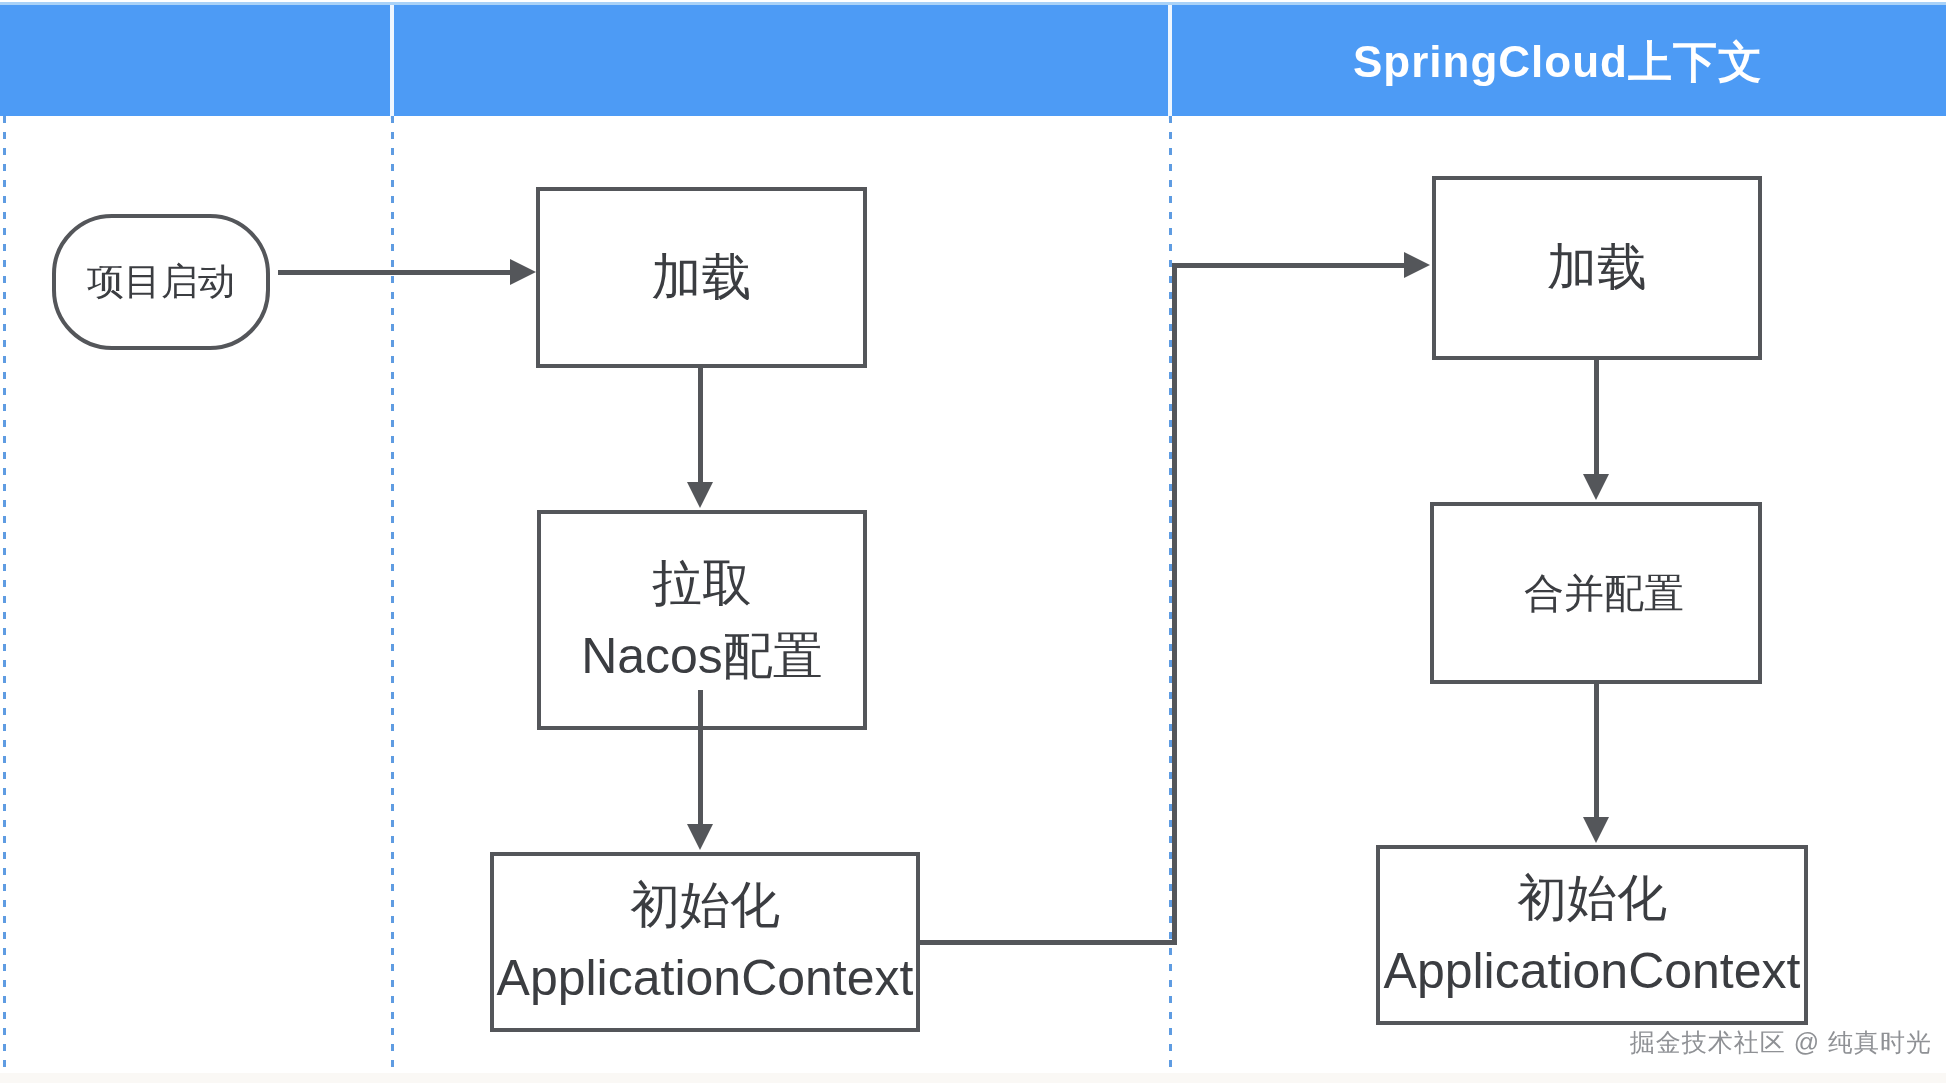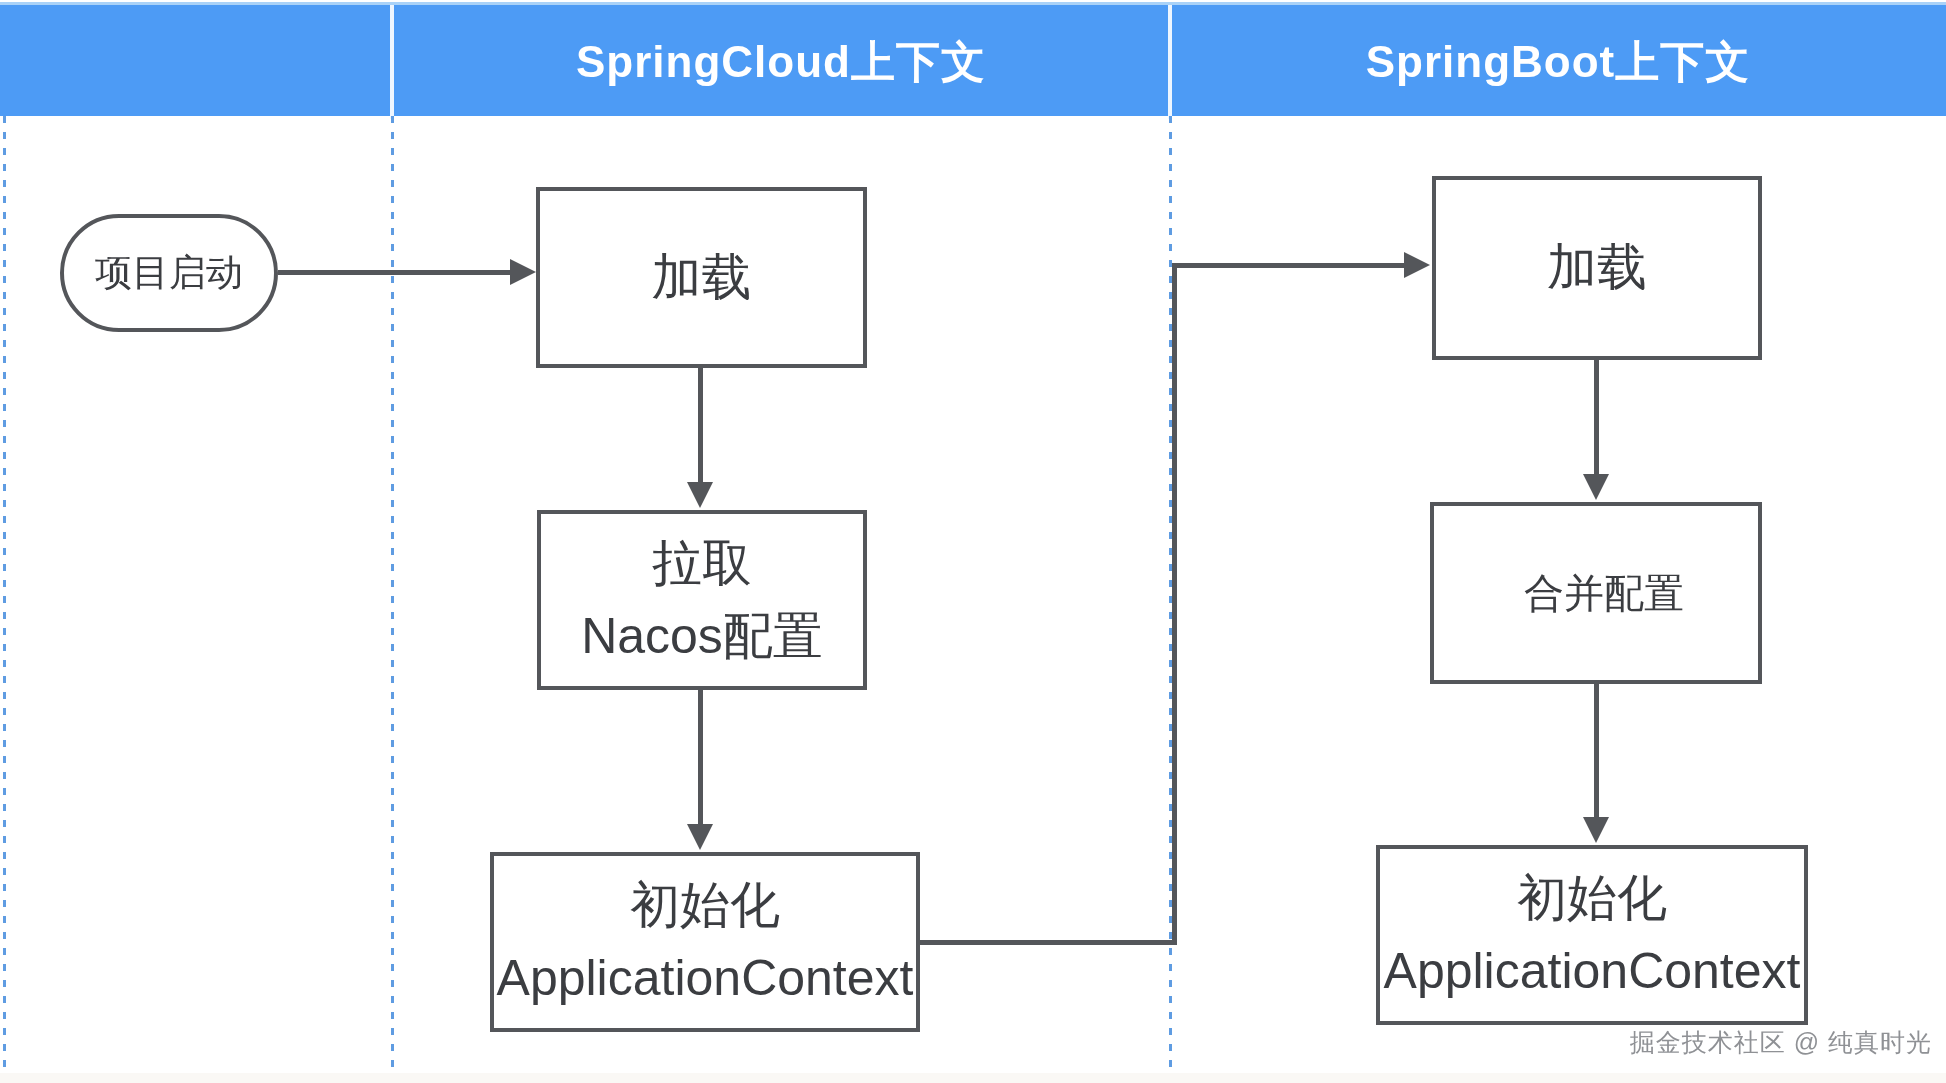--- a/index.html
+++ b/index.html
@@ -106,43 +106,42 @@
   }
 </style>
 </head>
 <body>
 
 <div class="stage">
 
   <div class="header-bar">
     <div class="header-sep" style="left: 390px;"></div>
     <div class="header-sep" style="left: 1168px;"></div>
-    <div class="header-title" style="left: 392px; width: 778px;">SpringCloud上下文</div>
-    <div class="header-title" style="left: 1170px; width: 776px;">SpringBoot上下文</div>
+    <div class="header-title" style="left: 1170px; width: 776px;">SpringCloud上下文</div>
   </div>
 
   <div class="dotline" style="left: 3px;"></div>
   <div class="dotline" style="left: 391px;"></div>
   <div class="dotline" style="left: 1169px;"></div>
 
-  <div class="node pill" style="left: 60px; top: 214px; width: 218px; height: 118px;">
+  <div class="node pill" style="left: 52px; top: 214px; width: 218px; height: 136px;">
     <div class="line">项目启动</div>
   </div>
 
   <div class="hline" style="left: 278px; top: 270px; width: 234px;"></div>
   <div class="arr-right" style="left: 510px; top: 259px;"></div>
 
   <div class="node" style="left: 536px; top: 187px; width: 331px; height: 181px;">
     <div class="line">加载</div>
   </div>
 
   <div class="vline" style="left: 698px; top: 368px; height: 116px;"></div>
   <div class="arr-down" style="left: 687px; top: 482px;"></div>
 
-  <div class="node" style="left: 537px; top: 510px; width: 330px; height: 180px;">
+  <div class="node" style="left: 537px; top: 510px; width: 330px; height: 220px;">
     <div class="line">拉取</div>
     <div class="line">Nacos配置</div>
   </div>
 
   <div class="vline" style="left: 698px; top: 690px; height: 136px;"></div>
   <div class="arr-down" style="left: 687px; top: 824px;"></div>
 
   <div class="node" style="left: 490px; top: 852px; width: 430px; height: 180px;">
     <div class="line">初始化</div>
     <div class="line">ApplicationContext</div>

